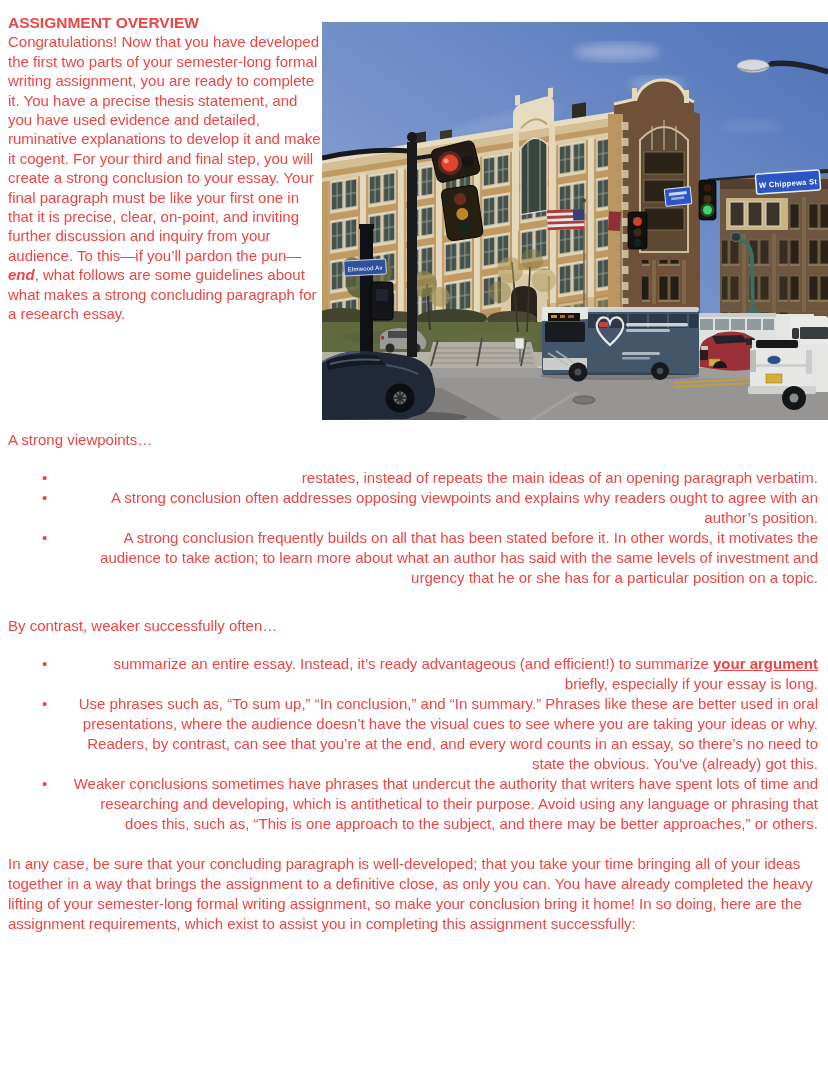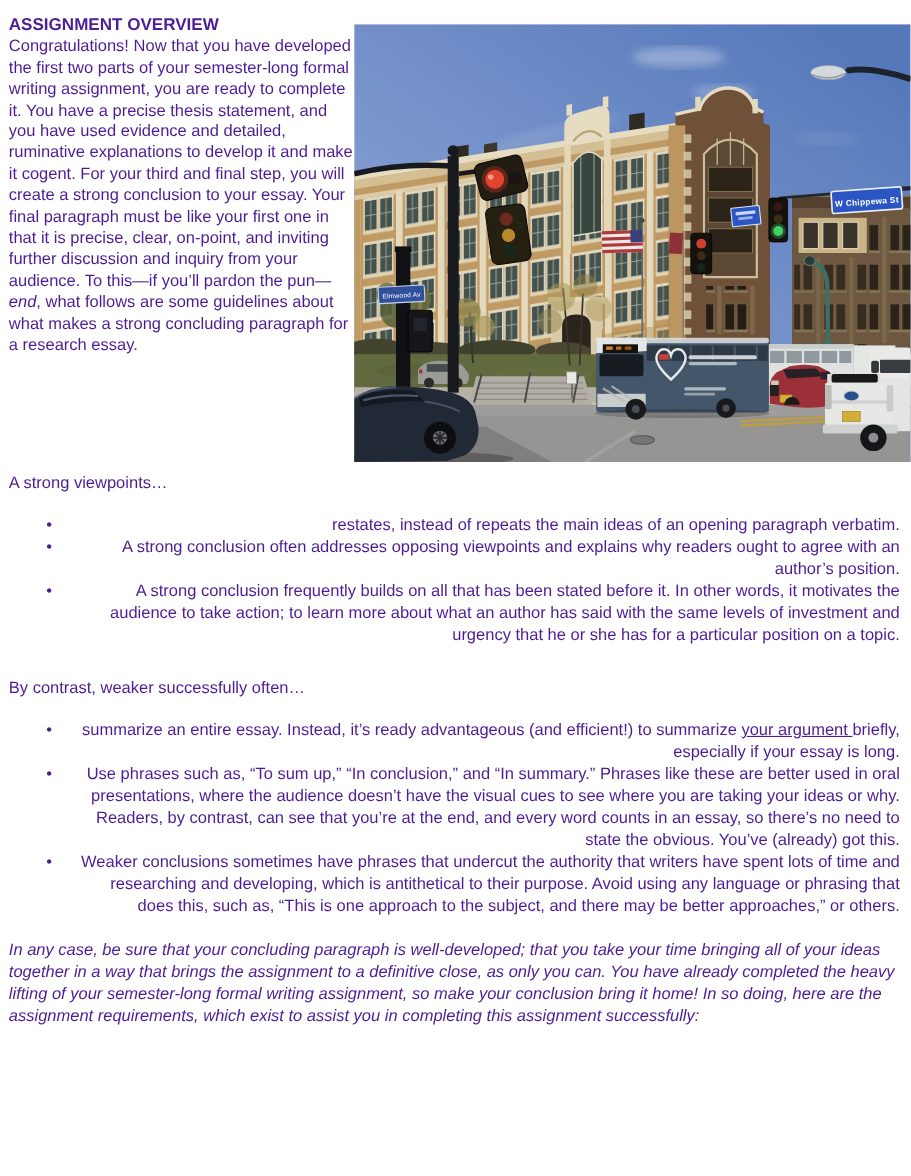--- a/index.html
+++ b/index.html
@@ -1,32 +1,32 @@
 <!DOCTYPE html>
 <html><head>
 <meta charset="utf-8">
 <style>
   html,body{margin:0;padding:0;background:#fff;}
   .page{position:relative;width:828px;height:1069px;background:#ffffff;overflow:hidden;
-        font-family:"Liberation Sans","DejaVu Sans",sans-serif;font-size:15px;color:#4c1d95;}
+        font-family:"Liberation Sans","DejaVu Sans",sans-serif;font-size:15px;color:#ef4444;}
   .top{position:relative;height:410px;}
   .intro{position:absolute;left:8px;top:13px;width:314px;line-height:19.4px;}
   .intro h1{margin:0;font-size:15.5px;font-weight:bold;line-height:19.4px;}
   .intro p{margin:0;}
   .photo{position:absolute;left:322px;top:22px;width:506px;height:398px;}
   .photo svg{display:block;width:506px;height:398px;}
   .flow{margin:0 10px 0 8px;line-height:20px;}
   .lead1{margin-top:20px;}
   .lead2{margin-top:28px;}
   p.lead{margin-bottom:0;}
   ul.blt{list-style:none;margin:18px 0 0 0;padding:0;text-align:right;}
   ul.blt li{position:relative;padding-left:60px;margin:0;line-height:20px;}
   ul.blt li::before{content:"\2022";position:absolute;left:34px;top:0;}
-  .closing{margin-top:20px;font-style:italic;}
-  .b{font-weight:normal;} .i{font-style:italic;} .u{text-decoration:underline;}
+  .closing{margin-top:20px;}
+  .b{font-weight:bold;} .i{font-style:italic;} .u{text-decoration:underline;}
 </style>
 </head>
 <body>
 
 <div class="page">
 
   <div class="top">
     <div class="intro">
       <h1>ASSIGNMENT OVERVIEW</h1>
       <p><span>Congratulations! Now that you have developed the first two parts of your semester-long formal writing assignment, you are ready to complete it. You have a precise thesis statement, and you have used evidence and detailed, ruminative explanations to develop it and make it cogent. For your third and final step, you will create a strong conclusion to your essay. Your final paragraph must be like your first one in that it is precise, clear, on-point, and inviting further discussion and inquiry from your audience. To this—if you’ll pardon the pun—</span><span class="b i">end</span><span>, what follows are some guidelines about what makes a strong concluding paragraph for a research essay.</span></p>

